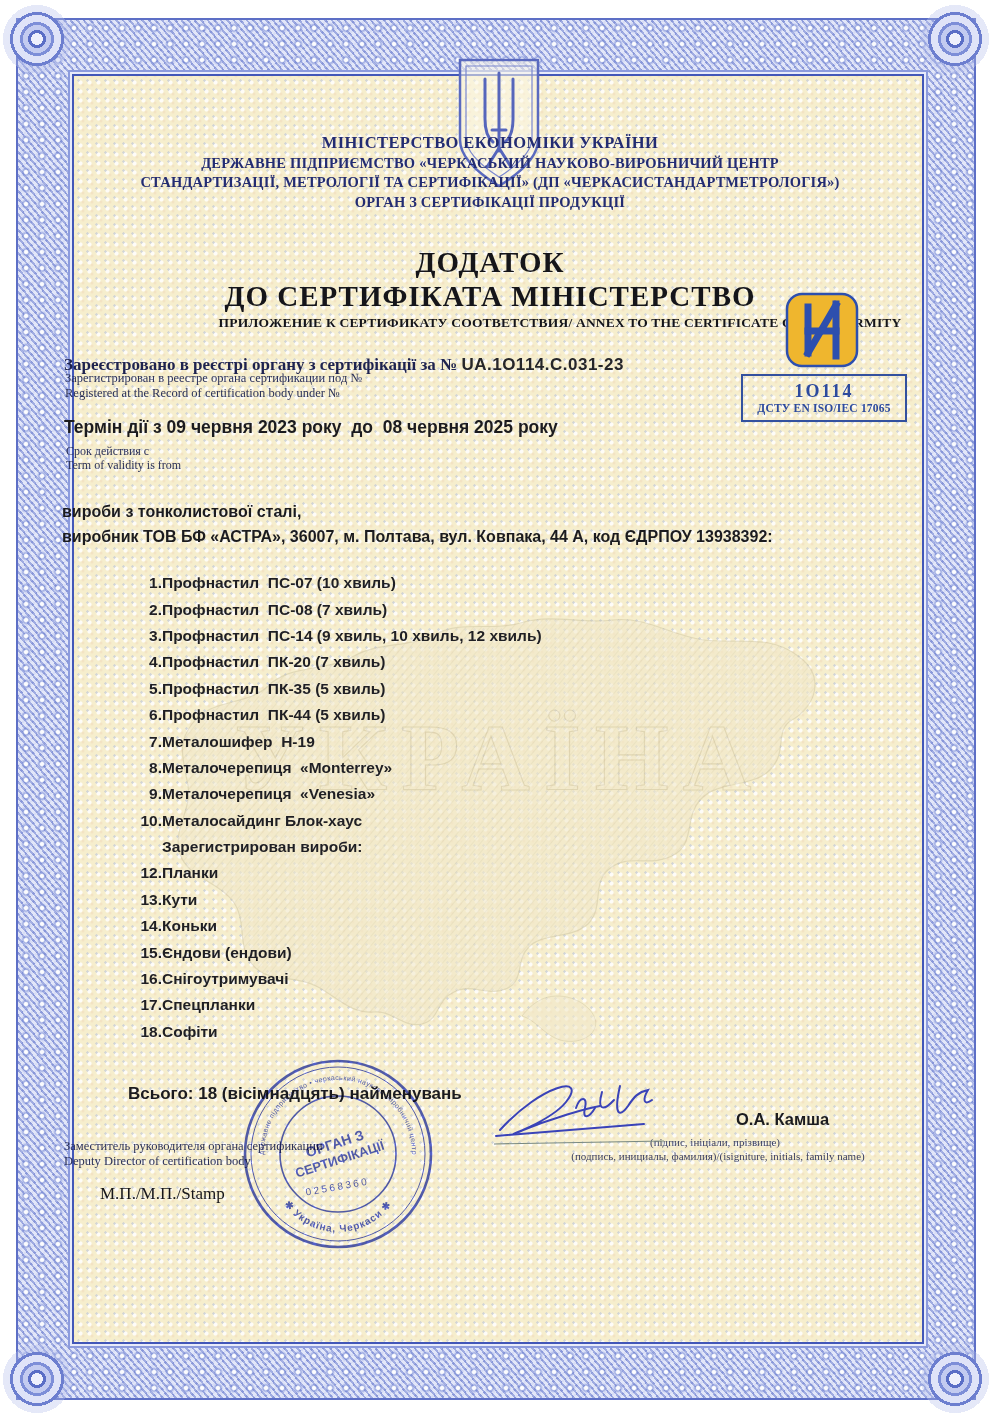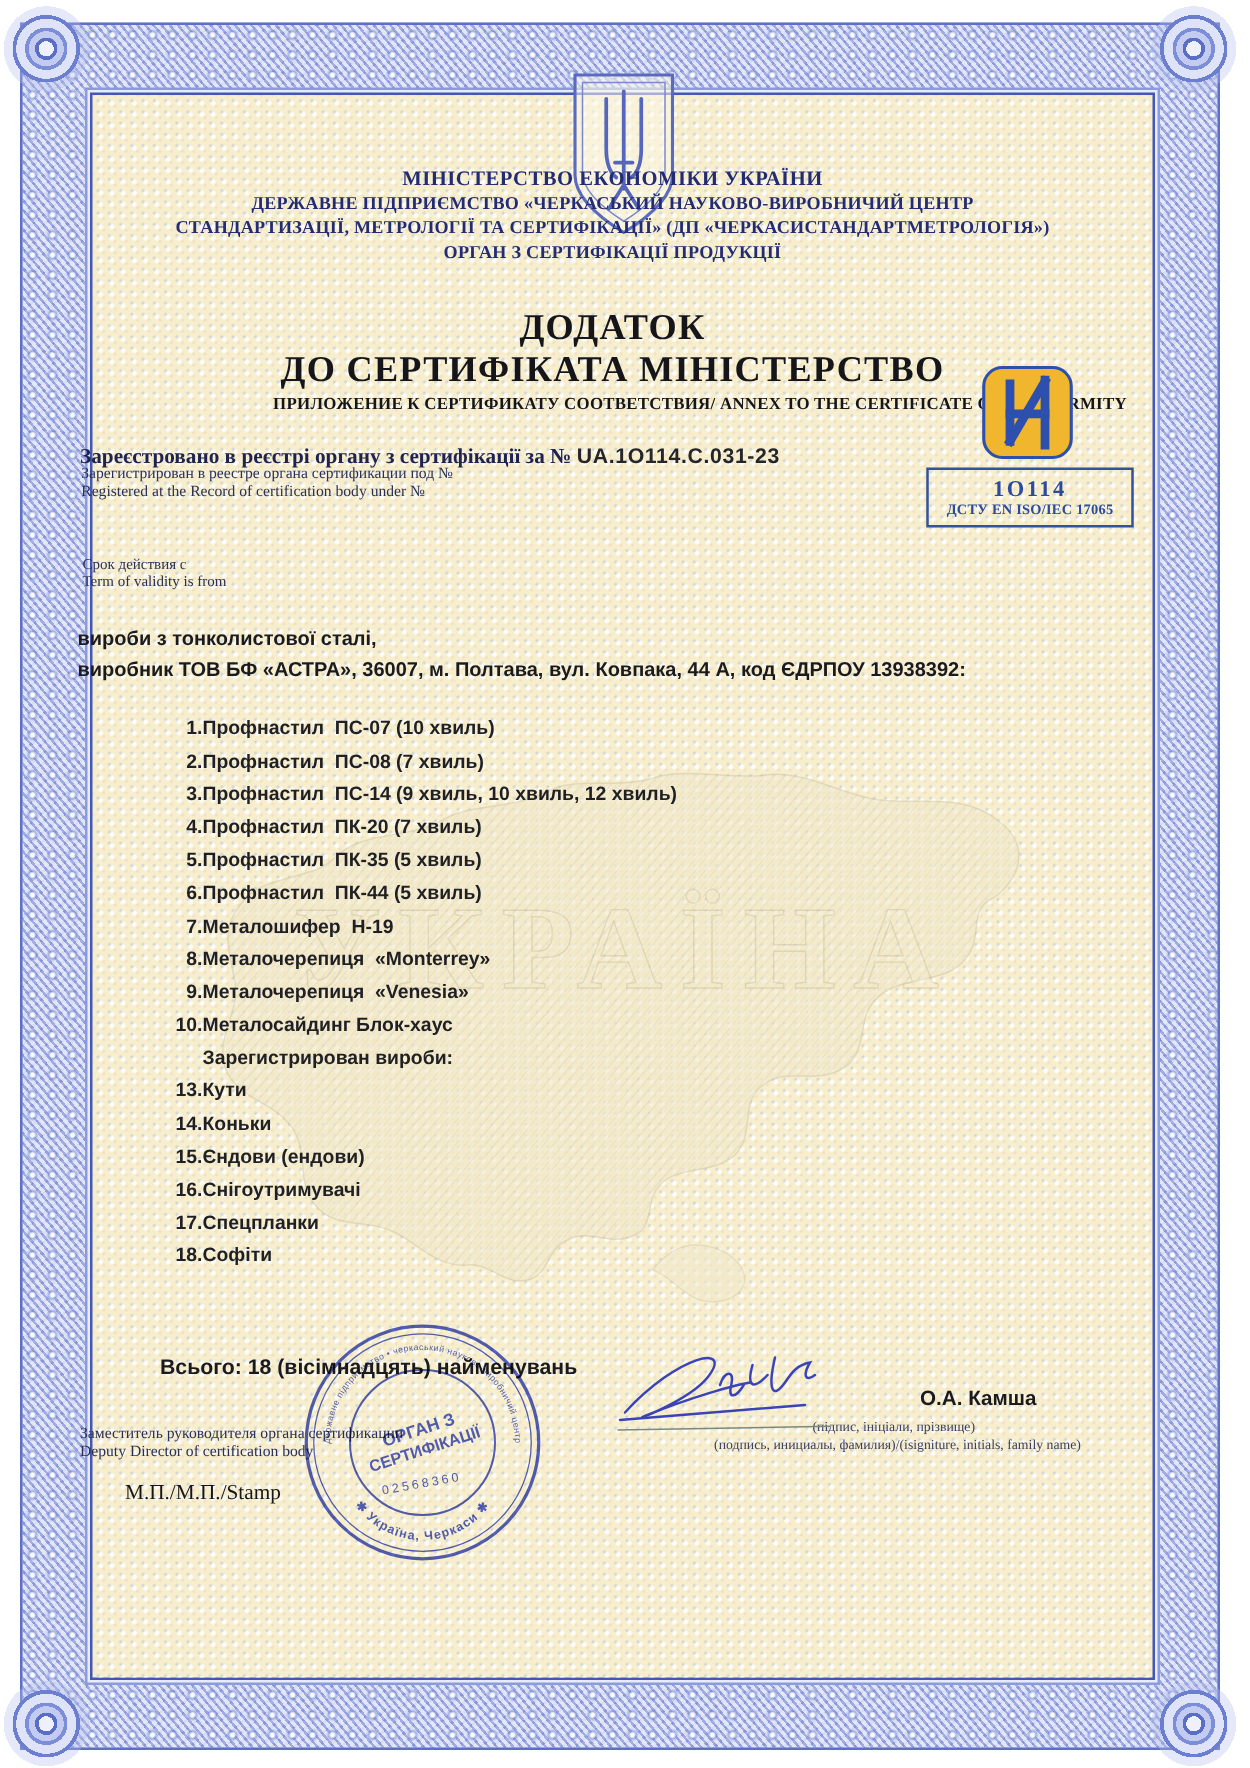--- a/index.html
+++ b/index.html
@@ -127,20 +127,21 @@
       <path d="M51 12 V64"></path>
       <path d="M23 61 L51 13"></path>
       <path d="M23 39 H51"></path>
     </g>
   </svg>
   <div class="abs codebox">
     <div class="c1">1О114</div>
     <div class="c2">ДСТУ EN ISO/IEC 17065</div>
   </div>
 
+  <div class="abs sansb pre" style="left:64px;top:417px;font-size:17.5px;">Термін дії з 09 червня 2023 року  до  08 червня 2025 року</div>
   <div class="abs serif-sm" style="left:66px;top:444px;font-size:12px;">Срок действия с</div>
   <div class="abs serif-sm" style="left:66px;top:458px;font-size:12px;">Term of validity is from</div>
 
   <div class="abs sansb" style="left:62px;top:503px;font-size:16px;">вироби з тонколистової сталі,</div>
   <div class="abs sansb" style="left:62px;top:528px;font-size:16px;">виробник ТОВ БФ «АСТРА», 36007, м. Полтава, вул. Ковпака, 44 А, код ЄДРПОУ 13938392:</div>
 
   <div class="abs list">
       <div class="list-row">
         <span class="num">1.</span>
         <span class="nm">Профнастил  ПС-07 (10 хвиль)</span>
@@ -177,20 +178,24 @@
         <span class="num">9.</span>
         <span class="nm">Металочерепиця  «Venesia»</span>
       </div>
       <div class="list-row">
         <span class="num">10.</span>
         <span class="nm">Металосайдинг Блок-хаус</span>
       </div>
       <div class="list-row">
         <span class="num"></span>
         <span class="nm">Зарегистрирован вироби:</span>
+      </div>
+      <div class="list-row">
+        <span class="num">12.</span>
+        <span class="nm">Планки</span>
       </div>
       <div class="list-row">
         <span class="num">13.</span>
         <span class="nm">Кути</span>
       </div>
       <div class="list-row">
         <span class="num">14.</span>
         <span class="nm">Коньки</span>
       </div>
       <div class="list-row">

